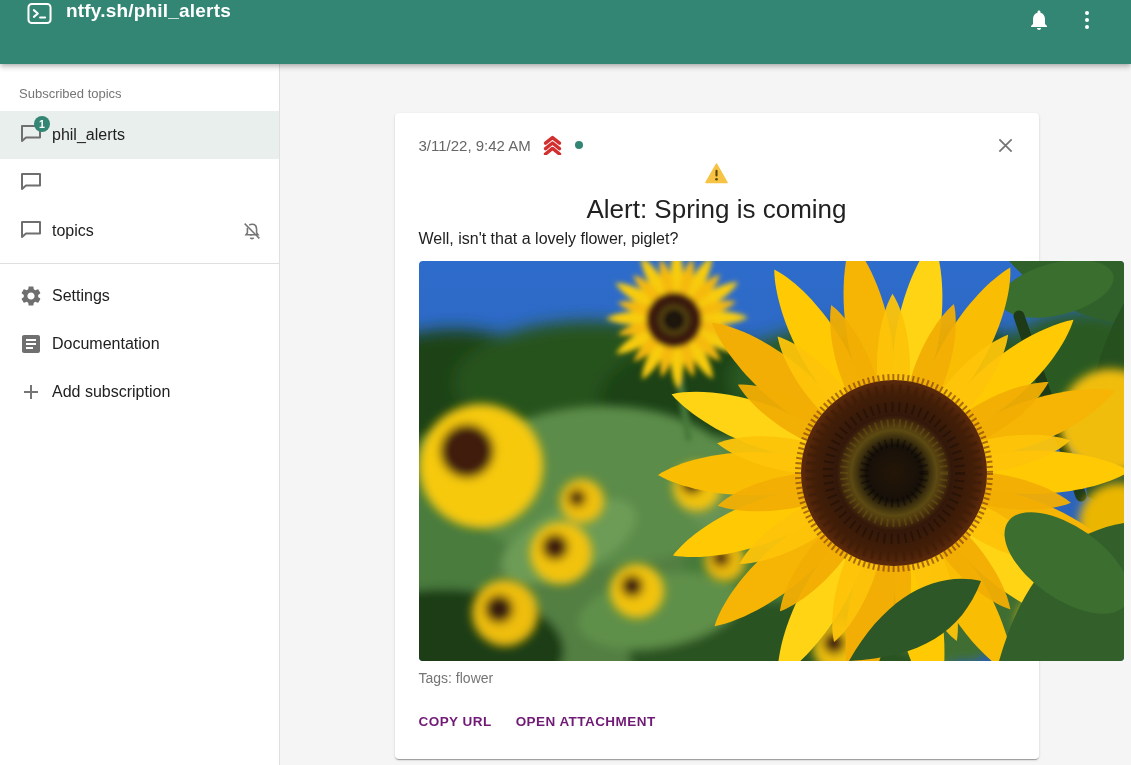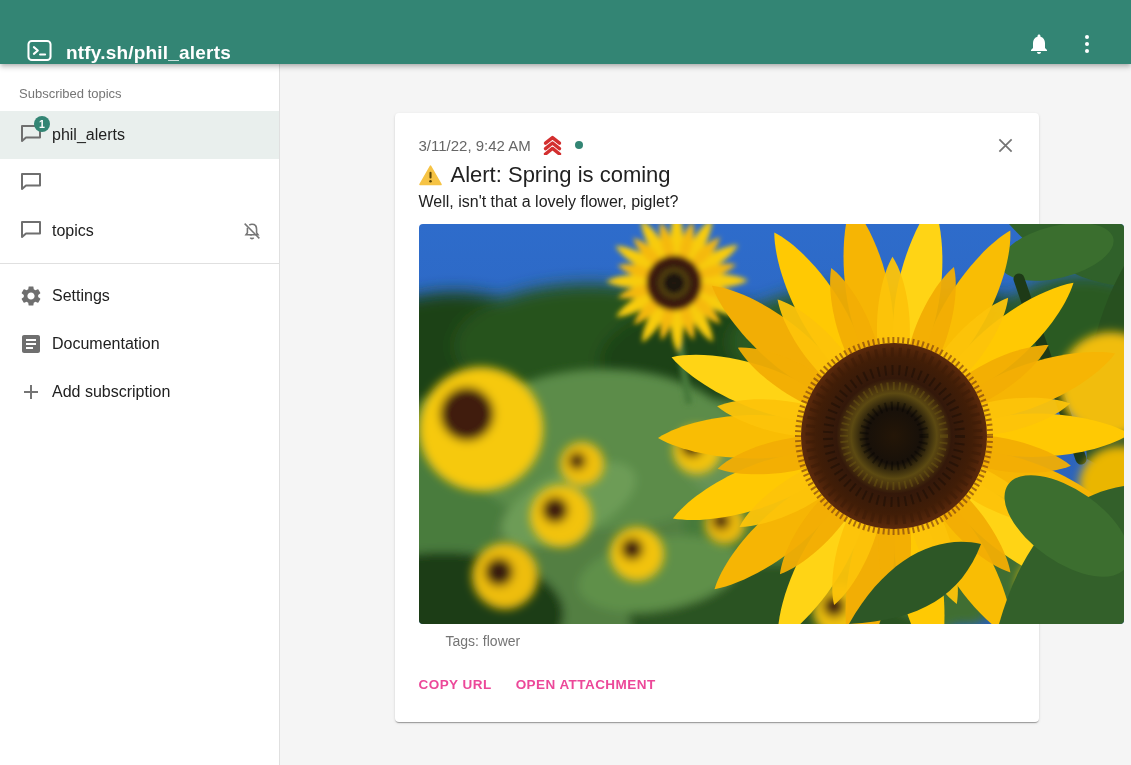--- a/index.html
+++ b/index.html
@@ -6,21 +6,21 @@
   html,body { width: 1131px; height: 765px; overflow: hidden; }
   body {
     font-family: "Liberation Sans", "DejaVu Sans", sans-serif;
     background: #f5f5f5; color: #212121;
     display: flex; flex-direction: column;
   }
   
   .topbar {
     height: 64px; flex: 0 0 64px;
     background: #338574; color: #fff;
-    display: flex; align-items: flex-end;
+    display: flex; align-items: flex-start;
     padding: 0 24px 0 26px;
     box-shadow: 0 2px 4px -1px rgba(0,0,0,.2), 0 4px 5px 0 rgba(0,0,0,.14);
     position: relative; z-index: 10;
   }
   .topbar .logo { width: 27px; height: 27px; margin-right: 13px; }
   .topbar .apptitle { font-size: 19px; font-weight: bold; letter-spacing: .2px; }
   .topbar .spacer { flex: 1; }
   .icon-btn {
     width: 40px; height: 40px; border: none; background: transparent;
     display: flex; align-items: center; justify-content: center;
@@ -60,35 +60,35 @@
   }
   .meta-row { display: flex; align-items: center; gap: 5px; font-size: 15px; color: #666; }
   .prio-icon { width: 25px; height: 20px; margin-left: 4px; }
   .new-dot { width: 8px; height: 8px; border-radius: 50%; background: #338574; margin-left: 5px; }
   .close-btn {
     position: absolute; top: 18px; right: 19px; width: 28px; height: 28px;
     background: transparent; border: none; cursor: pointer; color: #757575;
     display: flex; align-items: center; justify-content: center;
   }
   .card-title {
-    font-size: 22px; font-weight: 400; color: #212121;
-    display: flex; align-items: center; gap: 9px; margin: 7px 0 5px 0;
+    font-size: 26px; font-weight: 400; color: #212121;
+    display: flex; align-items: center; gap: 9px; margin: 7px 0 5px 0; flex-direction: column;
   }
   .warn-icon { width: 23px; height: 21px; flex: 0 0 23px; }
   .card-body { font-size: 16px; color: #212121; }
   .attachment {
     width: 705px; height: 400px; margin-top: 13px; border-radius: 4px;
     overflow: hidden; display: block; cursor: pointer;
   }
   .attachment svg { display: block; }
-  .tags { margin-top: 9px; font-size: 14px; color: #757575; margin-left: 27px; }
+  .tags { margin-top: 9px; font-size: 14px; color: #757575; }
   .actions { margin-top: 22px; display: flex; gap: 16px; }
   .text-btn {
     background: transparent; border: none; cursor: pointer;
-    color: #ec4899; font-family: inherit; font-size: 13.5px; font-weight: bold;
+    color: #701a75; font-family: inherit; font-size: 13.5px; font-weight: bold;
     letter-spacing: .45px; padding: 6px 8px 6px 0;
   }
 </style>
 </head>
 <body>
 
 <header class="topbar">
   <svg class="logo" viewBox="0 0 24 24" fill="none" stroke="#fff" stroke-width="1.8" stroke-linecap="round" stroke-linejoin="round">
     <rect x="2.2" y="3.5" width="19.6" height="17" rx="3"></rect>
     <path d="M7 9l3.5 3L7 15"></path>

